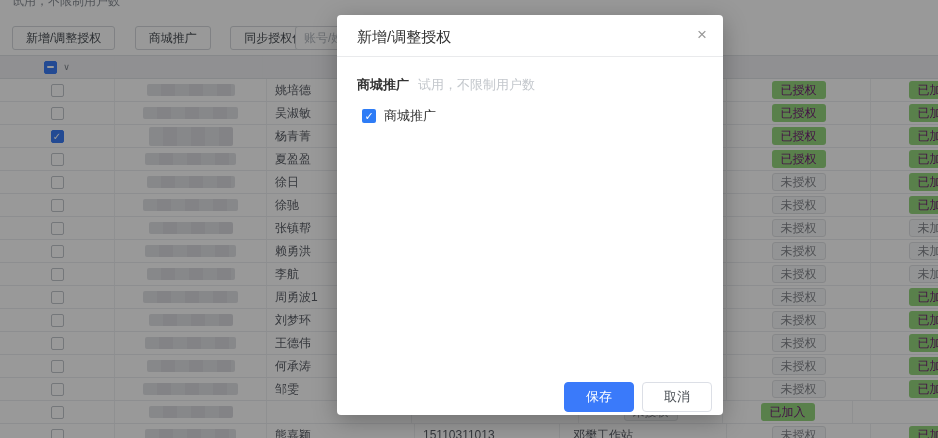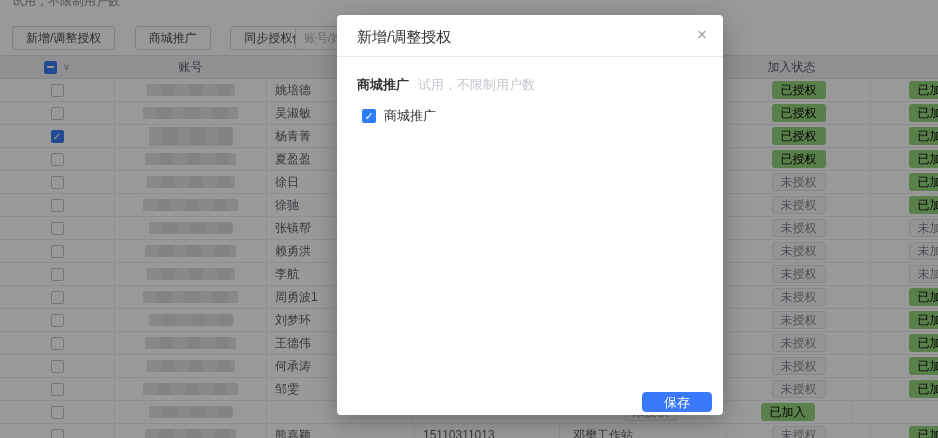--- a/index.html
+++ b/index.html
@@ -33,40 +33,40 @@
             box-sizing:border-box;display:inline-flex;align-items:center;justify-content:center;cursor:pointer;flex:none;}
   .checkbox.checked{background:#3b7cf6;border-color:#3b7cf6;color:#fff;font-size:10px;}
   .checkbox.indet{background:#3b7cf6;border-color:#3b7cf6;}
   .checkbox.indet .bar{width:7px;height:2px;background:#fff;border-radius:1px;}
   .caret{margin-left:6px;font-size:9px;color:#7d828a;line-height:1;cursor:pointer;}
   .redact{height:12px;width:88px;border-radius:2px;
           background:repeating-linear-gradient(90deg,#e2e3e6 0 14px,#dadbdf 14px 28px);}
   .redact.two{height:19px;}
   .badge{display:inline-block;padding:0 8px;border-radius:3px;font-size:12px;line-height:16px;
          border:1px solid transparent;}
-  .badge.green{background:#95d67d;color:#000000;}
+  .badge.green{background:#95d67d;color:#701a75;}
   .badge.gray{background:#f6f7f8;border-color:#e0e2e5;color:#83868c;}
   
   .backdrop{position:absolute;inset:0;background:rgba(0,0,0,0.40);}
   
   .modal{position:absolute;left:337px;top:15px;width:386px;height:400px;background:#fff;
          border-radius:4px;box-shadow:0 6px 24px rgba(0,0,0,.28);box-sizing:border-box;}
   .m-head{position:relative;padding:13px 20px 9px;border-bottom:1px solid #e9eaec;}
   .m-title{font-size:15px;color:#333;font-weight:500;}
   .m-close{position:absolute;right:16px;top:11px;font-size:17px;color:#9a9a9a;line-height:1;cursor:pointer;}
   .m-body{padding:19px 20px 0;}
   .pkg-line{display:flex;align-items:baseline;}
   .pkg-name{font-weight:bold;font-size:13px;color:#333;}
   .pkg-desc{font-size:13px;color:#c3c7cc;margin-left:9px;}
   .m-check-row{margin-top:13px;padding-left:5px;display:flex;align-items:center;}
   .m-checkbox{width:14px;height:14px;background:#2e7cf6;border-radius:2px;color:#fff;font-size:11px;
               line-height:14px;text-align:center;cursor:pointer;flex:none;}
   .m-check-label{margin-left:8px;font-size:13px;color:#333;}
   .m-foot{position:absolute;right:11px;bottom:3px;display:flex;gap:8px;}
-  .btn{height:20px;min-width:70px;border-radius:4px;font-size:13px;box-sizing:border-box;cursor:pointer;
+  .btn{height:30px;min-width:70px;border-radius:4px;font-size:13px;box-sizing:border-box;cursor:pointer;
        font-family:inherit;}
   .btn-save{background:#3a7afa;color:#fff;border:1px solid #3a7afa;}
   .btn-cancel{background:#fff;color:#494e54;border:1px solid #dcdfe6;}
 </style>
 </head>
 <body>
 
 <div class="stage">
 
   <div class="base">
@@ -81,21 +81,20 @@
     <input class="search" placeholder="账号/姓名/手机号" style="">
 
     <div class="table">
       <div class="tr head">
         <div class="td c-check">
           <span class="checkbox indet">
               <span class="bar"></span>
             </span>
           <span class="caret">∨</span>
         </div>
-        <div class="td c-acct">账号</div>
         <div class="td c-name"></div>
         <div class="td c-phone"></div>
         <div class="td c-org"></div>
         <div class="td c-join">加入状态</div>
       </div>
       <div>
           <div class="tr">
             <div class="td c-check">
               <span class="checkbox"></span>
             </div>
@@ -382,16 +381,17 @@
         <span class="pkg-name">商城推广</span>
         <span class="pkg-desc">试用，不限制用户数</span>
       </div>
       <div class="m-check-row">
         <span class="m-checkbox">✓</span>
         <span class="m-check-label">商城推广</span>
       </div>
     </div>
     <div class="m-foot">
       <button class="btn btn-save">保存</button>
+      <button class="btn btn-cancel">取消</button>
     </div>
   </div>
 
 </div>
 
 </body></html>

